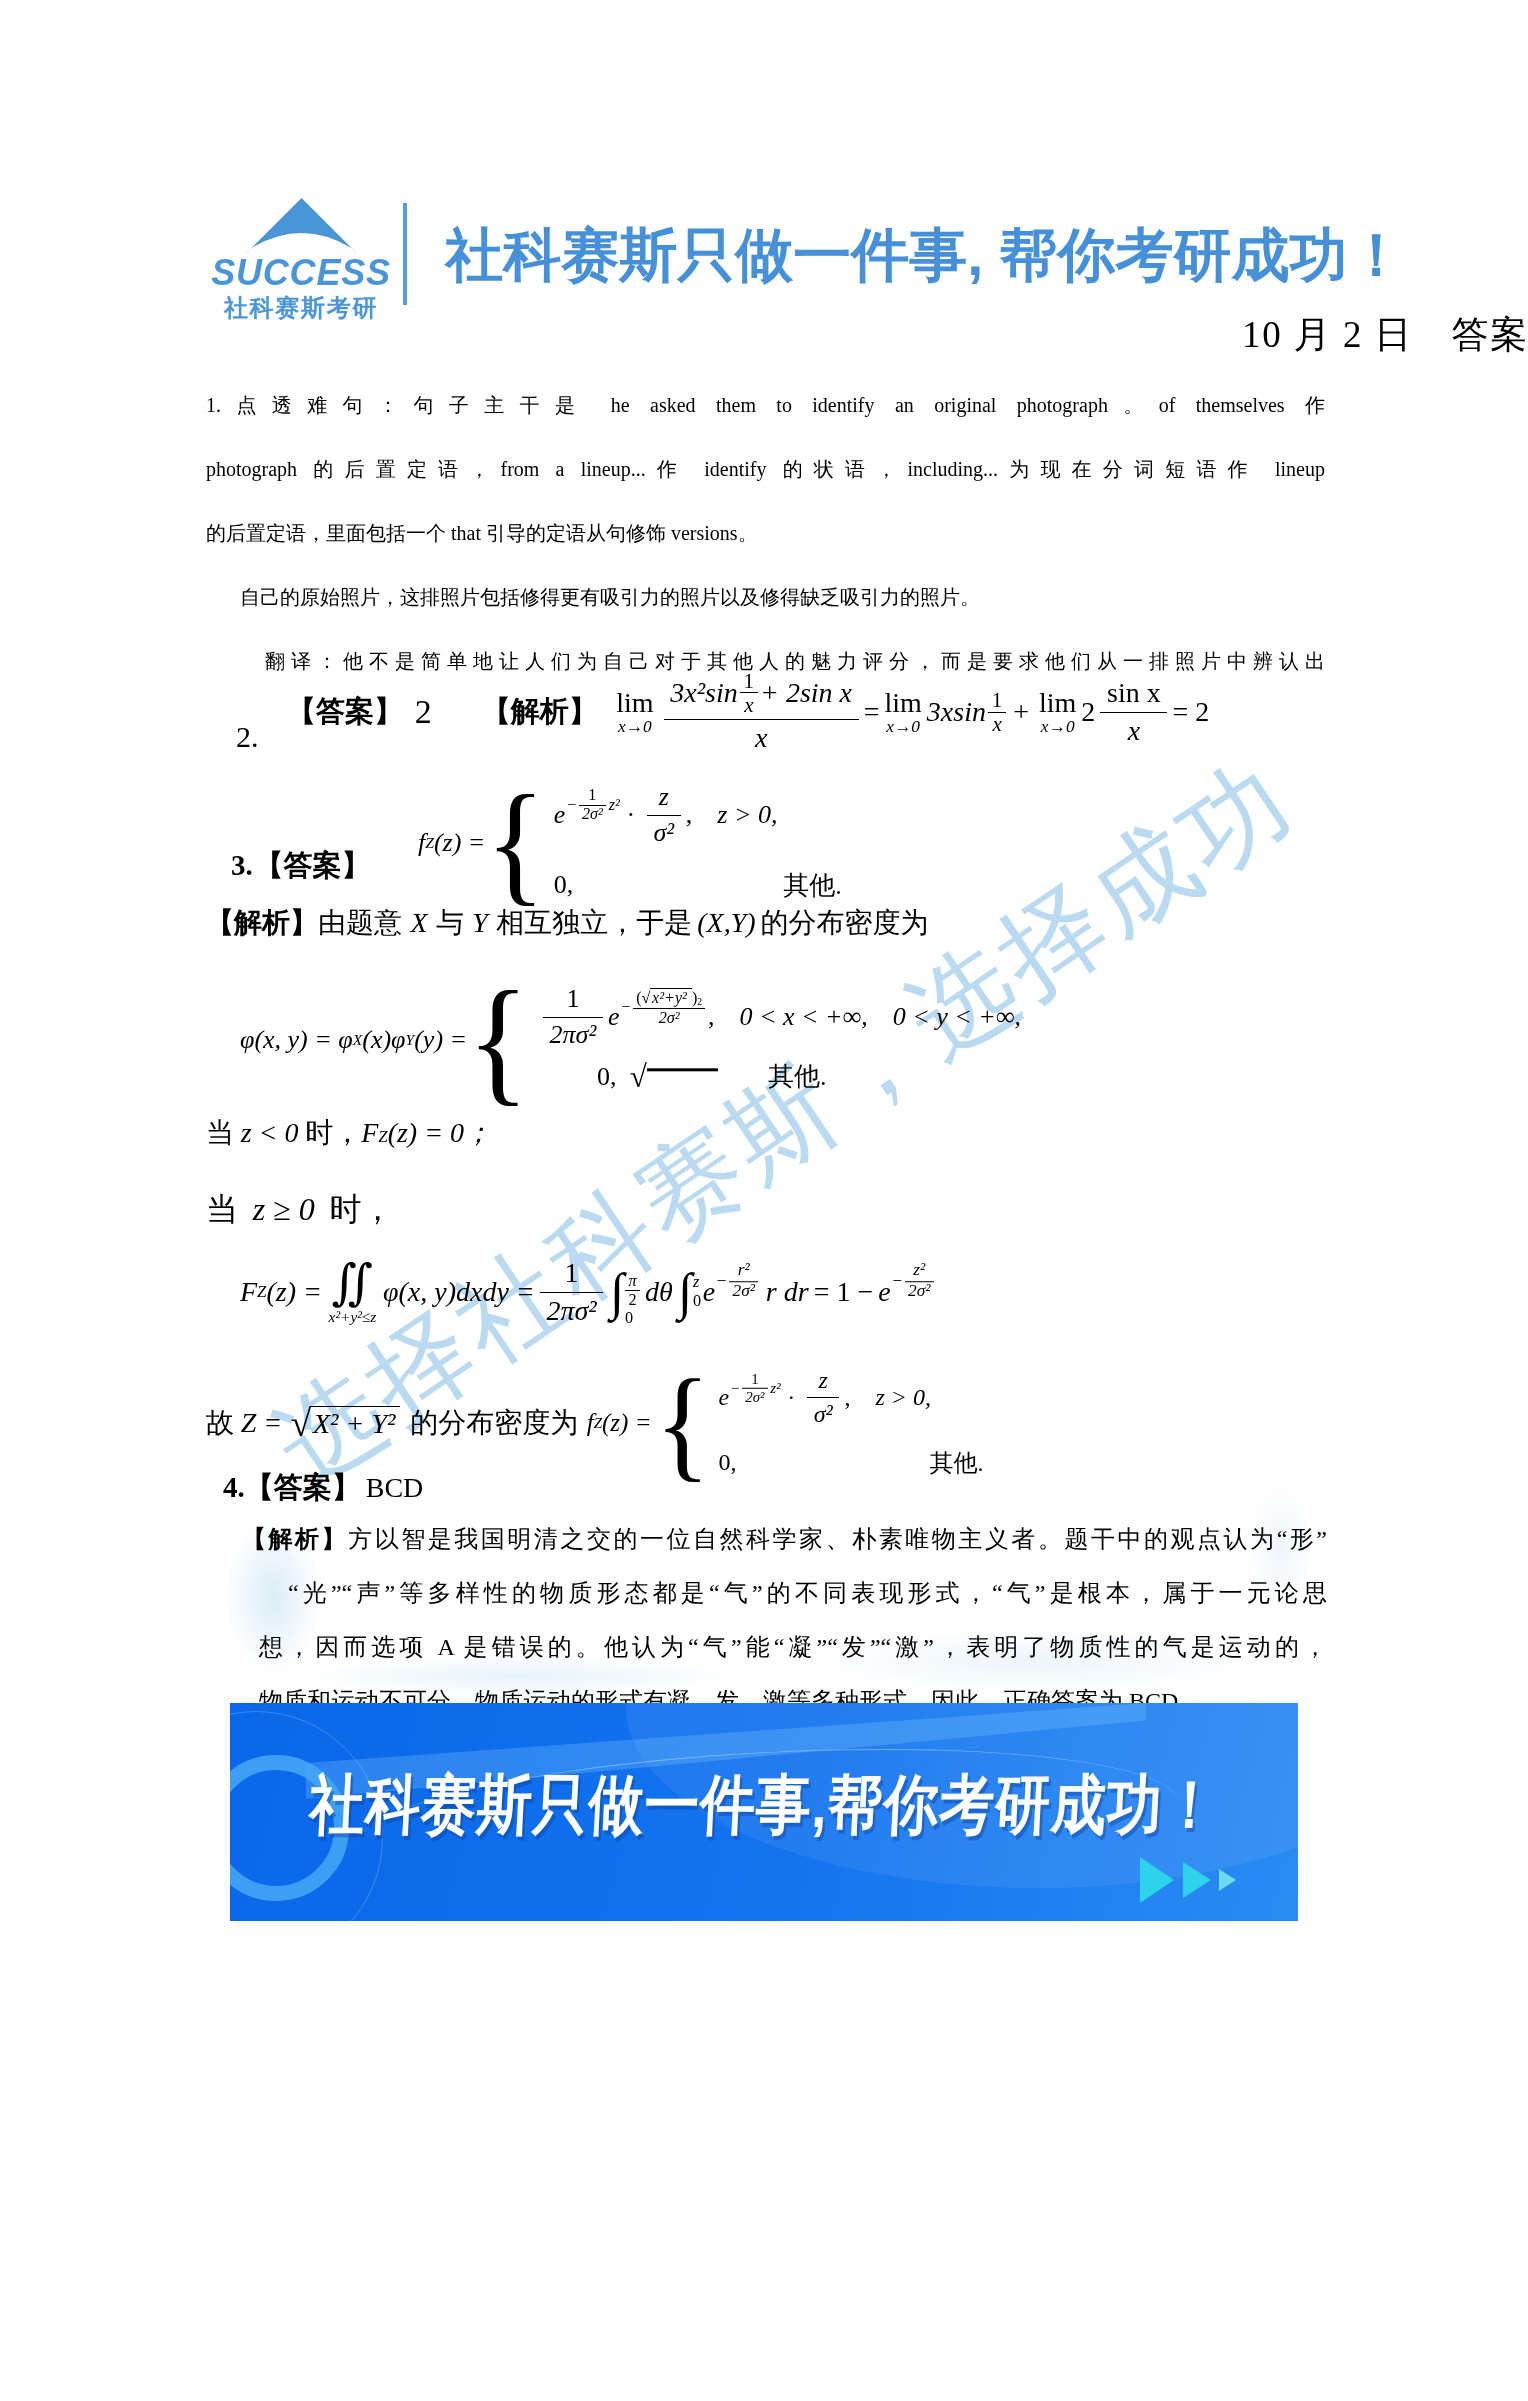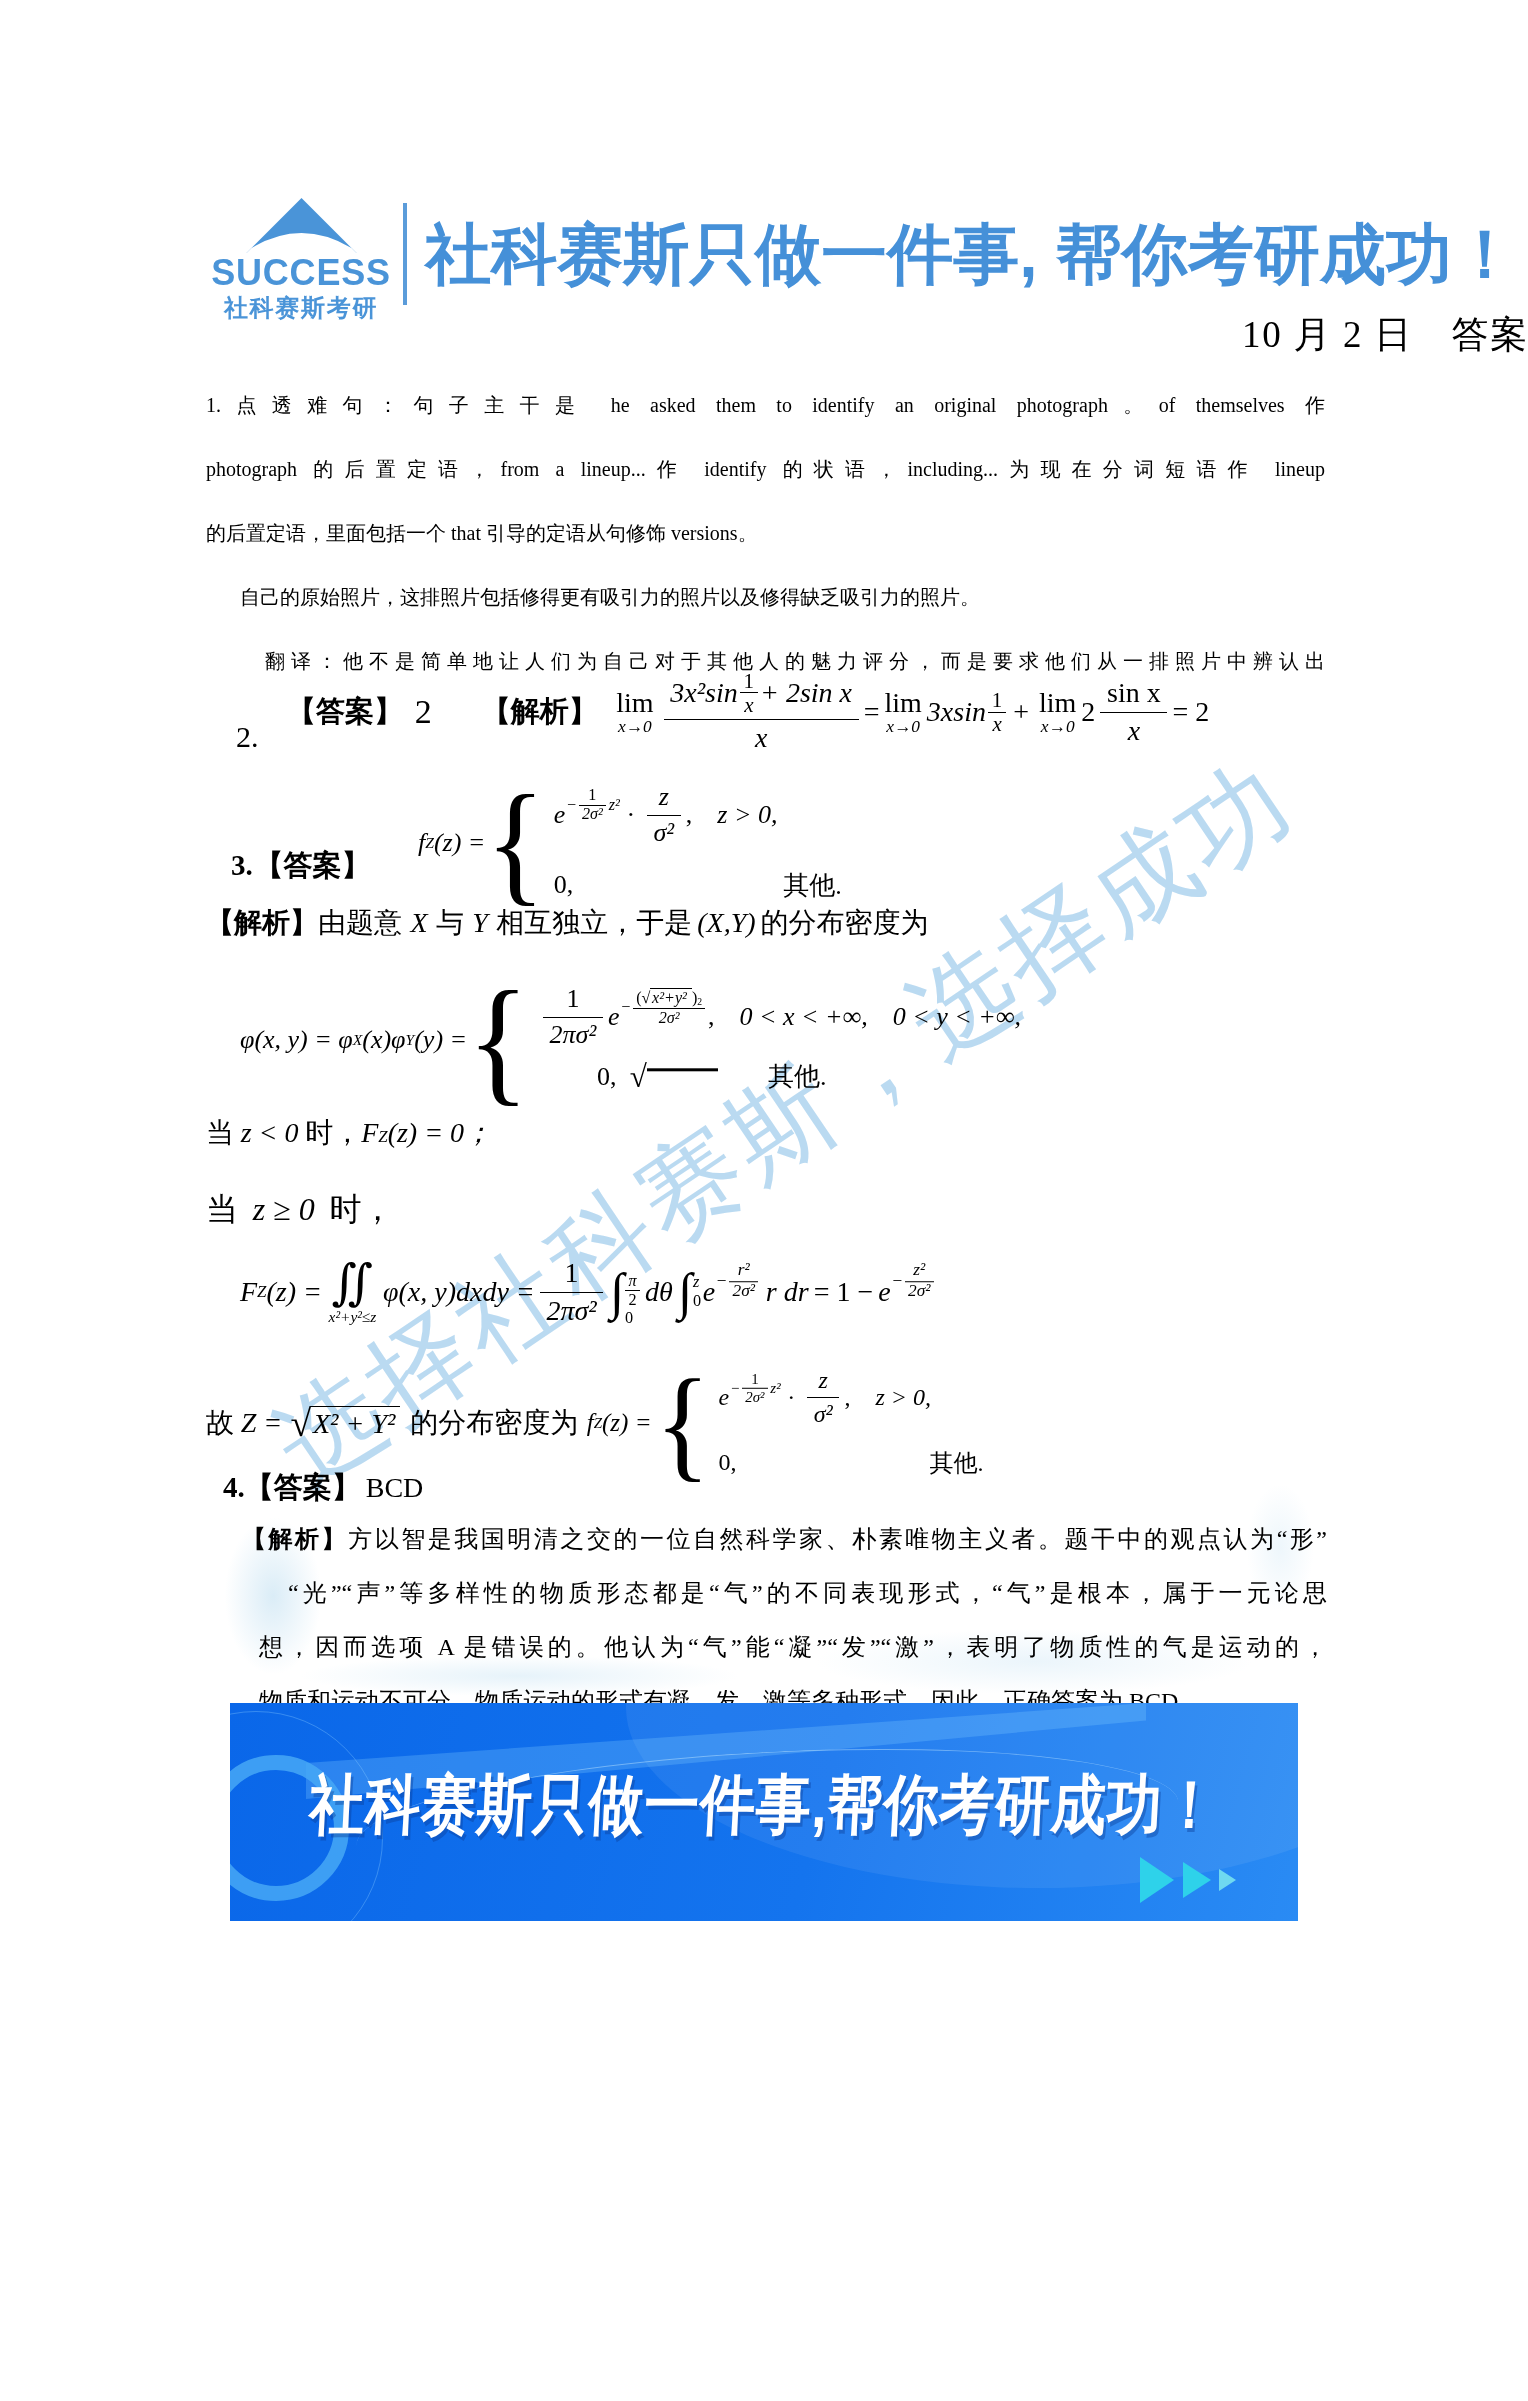--- a/index.html
+++ b/index.html
@@ -5,25 +5,25 @@
   html,body{margin:0;padding:0;background:#ffffff;}
   .page{position:relative;width:1529px;height:2401px;background:#fff;overflow:hidden;
         font-family:"Liberation Serif","DejaVu Serif",serif;color:#000;}
   .abs{position:absolute;}
 
   
   .header{top:198px;left:212px;height:113px;display:flex;align-items:stretch;}
   .logo{width:178px;display:flex;flex-direction:column;align-items:center;justify-content:flex-start;
         color:#4a94d8;font-family:"Liberation Sans","DejaVu Sans",sans-serif;}
   .logo svg{display:block;}
-  .logo-title{font-size:36px;font-weight:bold;letter-spacing:0.8px;line-height:1;margin-top:1.7px;}
+  .logo-title{font-size:36px;font-weight:bold;letter-spacing:0.8px;line-height:1;margin-top:1.7px;font-style:italic;}
   .logo-sub{font-size:24px;font-weight:bold;letter-spacing:1.7px;line-height:1;margin-top:5px;}
   .hdr-divider{width:3.4px;height:102px;background:#5b9cda;margin:5px 18.5px 0 13.4px;}
   .hdr-slogan{font-family:"Liberation Sans","DejaVu Sans",sans-serif;font-weight:bold;
-              font-size:66px;line-height:113px;color:#4590d8;white-space:nowrap;letter-spacing:0;}
+              font-size:58px;line-height:113px;color:#4590d8;white-space:nowrap;letter-spacing:0;margin-left:20px;}
 
   
   .doc-title{top:310px;left:0;width:1529px;text-align:right;font-size:37px;letter-spacing:1.7px;}
 
   
   .para{left:206px;width:1119px;font-size:20px;}
   .pline{line-height:64px;white-space:nowrap;}
   .j{text-align:justify;text-align-last:justify;white-space:normal;}
   .ind70{padding-left:59px;}
   .ind40{padding-left:34px;}

